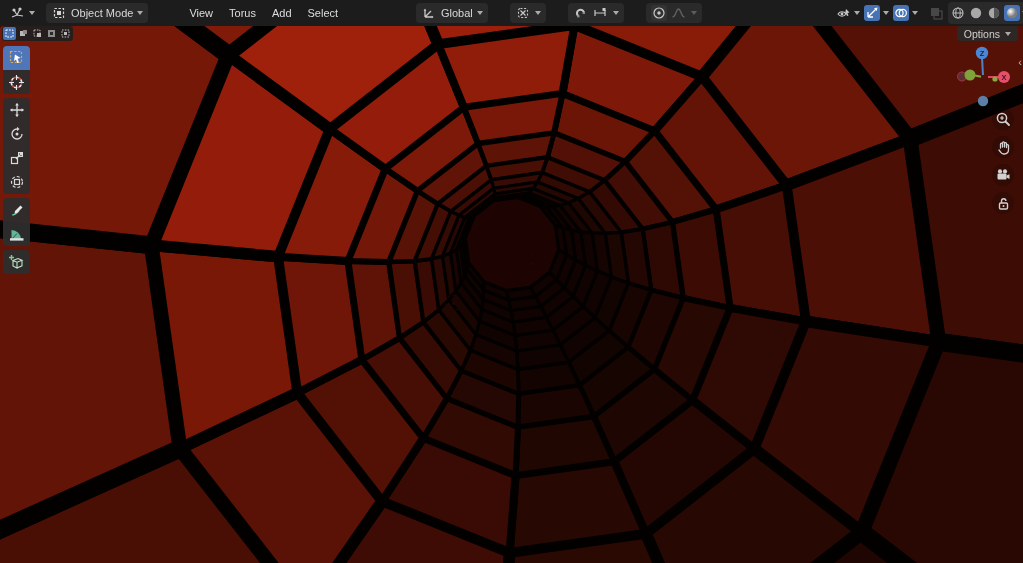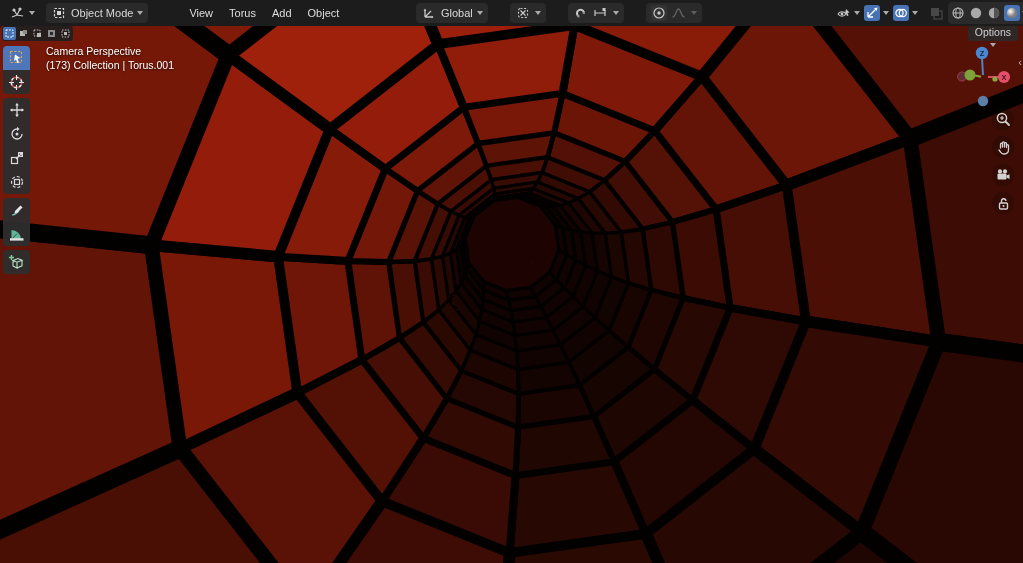--- a/index.html
+++ b/index.html
@@ -26,21 +26,21 @@
   .viewport svg.web{position:absolute;left:0;top:0;}
   .ovl-text{position:absolute;left:46px;top:18px;line-height:14px;color:#ffffff;
             font-size:10.5px;font-weight:500;text-shadow:0 1px 2px rgba(0,0,0,.7);z-index:5;}
   
   .selmodes{position:absolute;left:2px;top:0px;display:flex;gap:1px;background:rgba(32,32,32,.92);
             border-radius:3px;padding:1px;z-index:6;}
   .selmodes .sm{width:13px;height:13px;border-radius:2px;display:flex;align-items:center;justify-content:center;}
   .selmodes .sm.active{background:#4772b3;}
   
   .optbtn{position:absolute;right:5px;top:0px;height:15px;display:flex;align-items:center;gap:5px;
-          background:rgba(41,41,41,.92);border-radius:3px;padding:0 7px;font-size:10.5px;color:#cfcfcf;z-index:6;flex-direction:column;}
+          background:rgba(41,41,41,.92);border-radius:3px;padding:0 7px;font-size:10.5px;color:#cfcfcf;z-index:6;}
   
   .toolbar{position:absolute;left:3px;top:20px;display:flex;flex-direction:column;gap:4px;z-index:6;}
   .tgroup{background:rgba(45,45,45,.95);border-radius:4px;display:flex;flex-direction:column;overflow:hidden;}
   .tool{width:27px;height:24px;display:flex;align-items:center;justify-content:center;}
   .tool.active{background:#4f76b8;}
   
   .gizmo{position:absolute;left:950px;top:18px;width:64px;height:64px;z-index:6;}
   .navcol{position:absolute;left:992px;top:82px;display:flex;flex-direction:column;gap:6px;z-index:6;}
   .navbtn{width:22px;height:22px;border-radius:11px;background:rgba(20,8,6,.25);
           display:flex;align-items:center;justify-content:center;}
@@ -73,21 +73,21 @@
               <rect x="2.5" y="2.5" width="9" height="9" fill="none" stroke="#d6d6d6" stroke-width="1.2" stroke-dasharray="2.4 1.6"></rect>
               <rect x="5" y="5" width="4" height="4" fill="#d6d6d6"></rect>
             </svg>
         </span>
         <span>Object Mode</span>
         <span class="caret"></span>
       </span>
       <span class="menu">View</span>
       <span class="menu" style="margin-left:-4px">Torus</span>
       <span class="menu" style="margin-left:-4px">Add</span>
-      <span class="menu" style="margin-left:-4px">Object</span>
+      <span class="menu" style="margin-left:-4px">Select</span>
     </div>
 
     <div class="cluster" style="left:416px;gap:22px;">
       <span class="hbtn">
         <span class="icon16">
           <svg width="14" height="14" viewBox="0 0 14 14">
               <path d="M3 11 L3 4 M3 11 L10 11 M3 11 L9 5" stroke="#c9c9c9" stroke-width="1.3" fill="none"></path>
               <path d="M3 2.5 L4.4 4.8 L1.6 4.8 Z M11.5 11 L9.8 9.6 L9.8 12.4 Z" fill="#c9c9c9"></path>
             </svg>
         </span>
@@ -355,24 +355,20 @@
         <polygon points="517.7,171.4 540.3,180.5 555.3,199.6 558.6,223.7 549.5,246.3 530.4,261.3 506.3,264.6 483.7,255.5 468.7,236.4 465.4,212.3 474.5,189.7 493.6,174.7" fill="#1d0402" stroke="#030100" stroke-width="3"></polygon>
       </svg>
 
     <div class="omark" style="left:523px;top:229px;width:14px;height:14px">
         <i></i>
       </div>
     <div class="omark" style="left:445px;top:269px;width:14px;height:14px">
         <i></i>
       </div>
 
-    <div class="ovl-text">
-      <div>Camera Perspective</div>
-      <div>(173) Collection | Torus.001</div>
-    </div>
 
     <div class="selmodes">
       <span class="sm active">
         <svg width="9" height="9" viewBox="0 0 9 9">
             <rect x="1" y="1" width="7" height="7" fill="none" stroke="#fff" stroke-width="1" stroke-dasharray="1.8 1.2"></rect>
           </svg>
       </span>
       <span class="sm">
         <svg width="9" height="9" viewBox="0 0 9 9">
             <rect x="1" y="2" width="5" height="5" fill="#b9b9b9"></rect>

